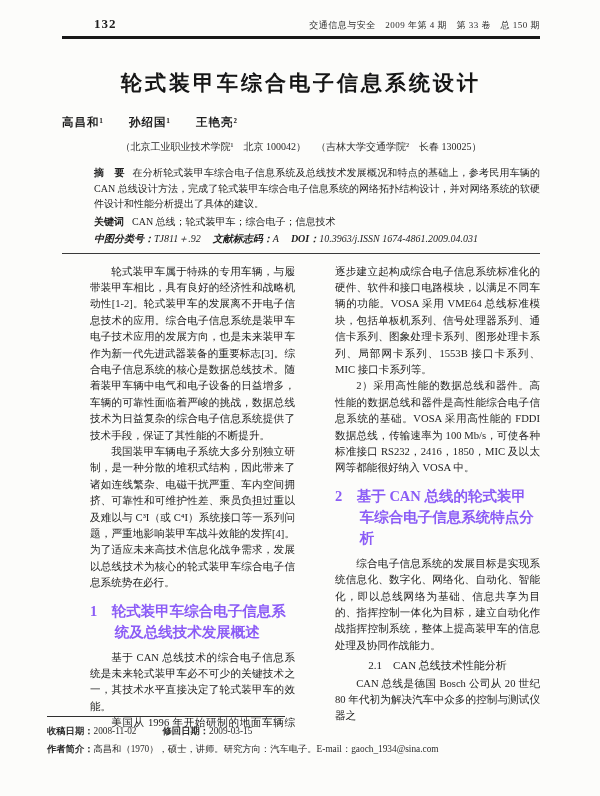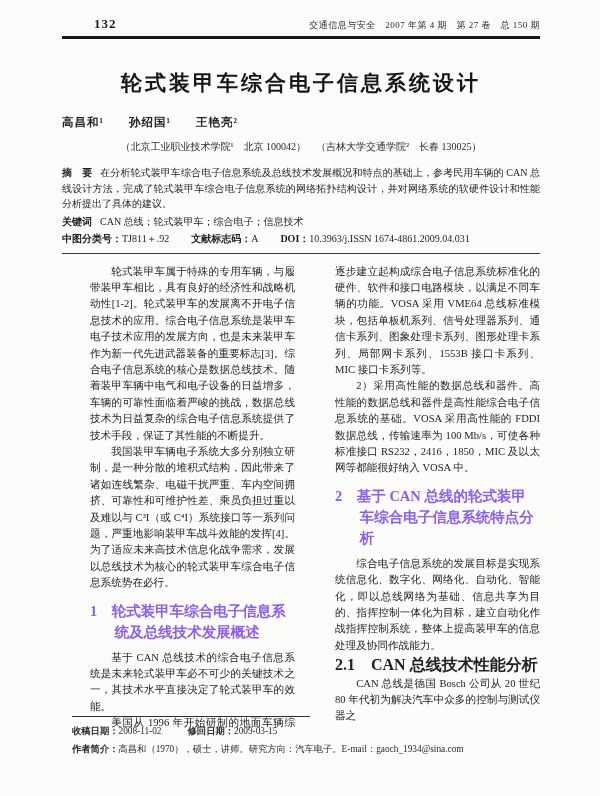--- a/index.html
+++ b/index.html
@@ -25,60 +25,60 @@
     margin:30px 0 0 0;
     text-align:center;
     font-size:21px; font-weight:bold;
     letter-spacing:3px;
     color:#161616;
   }
   .authors { margin-top:18px; font-size:11.5px; font-weight:bold; letter-spacing:1px; }
   .affil { margin-top:10px; text-align:center; font-size:10px; color:#262626; }
 
   
-  .meta-block { margin-top:11px; font-size:10px; line-height:15.5px; text-align:justify; }
+  .meta-block { margin-top:11px; font-size:10px; line-height:15.5px; text-align:justify;margin-left:32px; }
   .meta-block p { margin:0 0 2px 0; }
   .lbl { font-weight:bold; margin-right:8px; }
-  .clc-line { display:flex; gap:22px; flex-wrap:nowrap; white-space:nowrap; }
+  .clc-line { display:flex; gap:12px; flex-wrap:nowrap; white-space:nowrap;font-style:italic; }
   .clc-line b { font-weight:bold; }
   .meta-rule { height:1px; background:#3a3a3a; margin-top:6px; }
 
   
   .columns {
     display:flex; gap:12px;
     margin-top:10px;
     height:470px; overflow:hidden;
   }
   .col { width:233px; font-size:10.6px; line-height:16.4px; text-align:justify; color:#222;margin-left:28px; }
   .col p { margin:0; }
   .col p.indent { text-indent:2em; }
   .sec {
     font-size:14.5px; font-weight:bold; color:#8b5cf6;
     margin:9px 0 7px 0; line-height:1.45;
     padding-left:1.7em; text-indent:-1.7em;
     text-align:left;
   }
-  .subsec { font-size:16px; font-weight:bold; margin:3px 0 2px 0; text-align:left; }
+  .subsec { font-size:11px; font-weight:normal; margin:3px 0 2px 0; text-align:center; }
 
   
-  .footnote { position:absolute; left:72px; right:60px; top:716px; }
+  .footnote { position:absolute; left:47px; right:60px; top:716px; }
   .fn-rule { width:238px; height:1px; background:#2f2f2f; margin-bottom:8px; }
   .fn-line { margin:0 0 5px 0; font-size:9.3px; color:#2a2a2a; }
   .fn-line b { font-weight:bold; }
   .fn-gap { display:inline-block; width:26px; }
 </style>
 </head>
 <body>
 
 <div class="page">
   <div class="inner">
 
     <div class="header">
       <span class="pnum">132</span>
-      <span class="jinfo">交通信息与安全　2007 年第 4 期　第 27 卷　总 150 期</span>
+      <span class="jinfo">交通信息与安全　2009 年第 4 期　第 33 卷　总 150 期</span>
     </div>
     <div class="header-rule"></div>
 
     <h1 class="title">轮式装甲车综合电子信息系统设计</h1>
     <div class="authors">高昌和¹　　孙绍国¹　　王艳亮²</div>
     <div class="affil">（北京工业职业技术学院¹　北京 100042）　（吉林大学交通学院²　长春 130025）</div>
 
     <div class="meta-block">
       <p><span class="lbl">摘　要</span><span>在分析轮式装甲车综合电子信息系统及总线技术发展概况和特点的基础上，参考民用车辆的 CAN 总线设计方法，完成了轮式装甲车综合电子信息系统的网络拓扑结构设计，并对网络系统的软硬件设计和性能分析提出了具体的建议。</span></p>
       <p><span class="lbl">关键词</span><span>CAN 总线；轮式装甲车；综合电子；信息技术</span></p>

